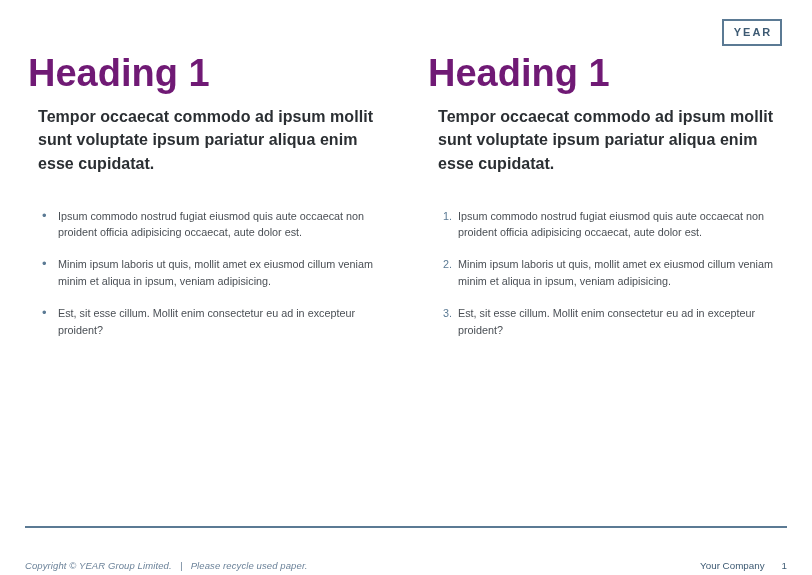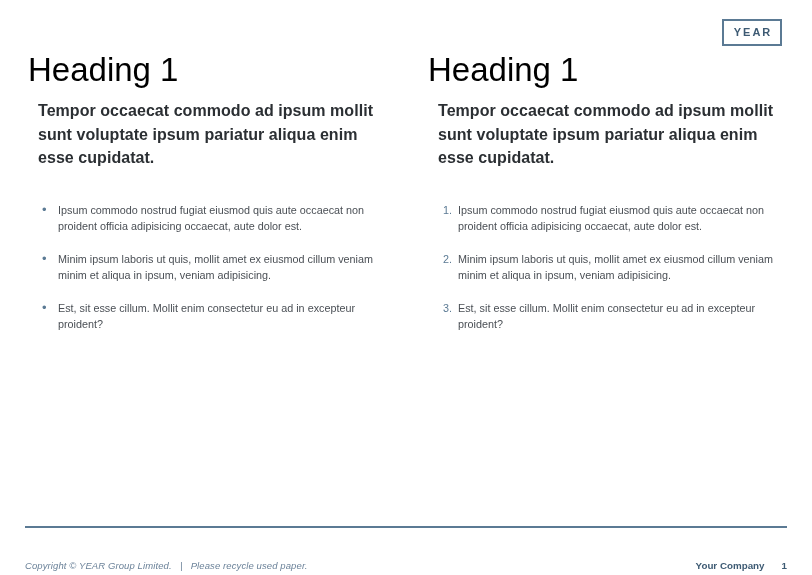--- a/index.html
+++ b/index.html
@@ -50,23 +50,23 @@
     width: 756px;
     display: flex;
     gap: 44px;
   }
   .column {
     width: 356px;
     flex: 0 0 356px;
   }
 
   .heading {
-    font-size: 33px;
-    font-weight: 400;
-    color: #000000;
+    font-size: 38px;
+    font-weight: 700;
+    color: #701a75;
     line-height: 1.12;
     margin: 0 0 9px 0;
     letter-spacing: 0px;
   }
 
   .subtitle {
     font-size: 16px;
     font-weight: bold;
     color: #2b2f33;
     line-height: 1.48;
@@ -133,21 +133,21 @@
     font-style: italic;
     color: #6b8299;
     letter-spacing: 0.1px;
     white-space: pre;
   }
   .footer-right {
     display: flex;
     align-items: baseline;
     gap: 17px;
     font-size: 9.8px;
-    font-weight: bold;
+    font-weight: normal;
     color: #3d5a73;
   }
 </style>
 </head>
 <body>
 
 <div class="page">
 
   <div class="logo-box">
     <span class="logo-text">YEAR</span>

